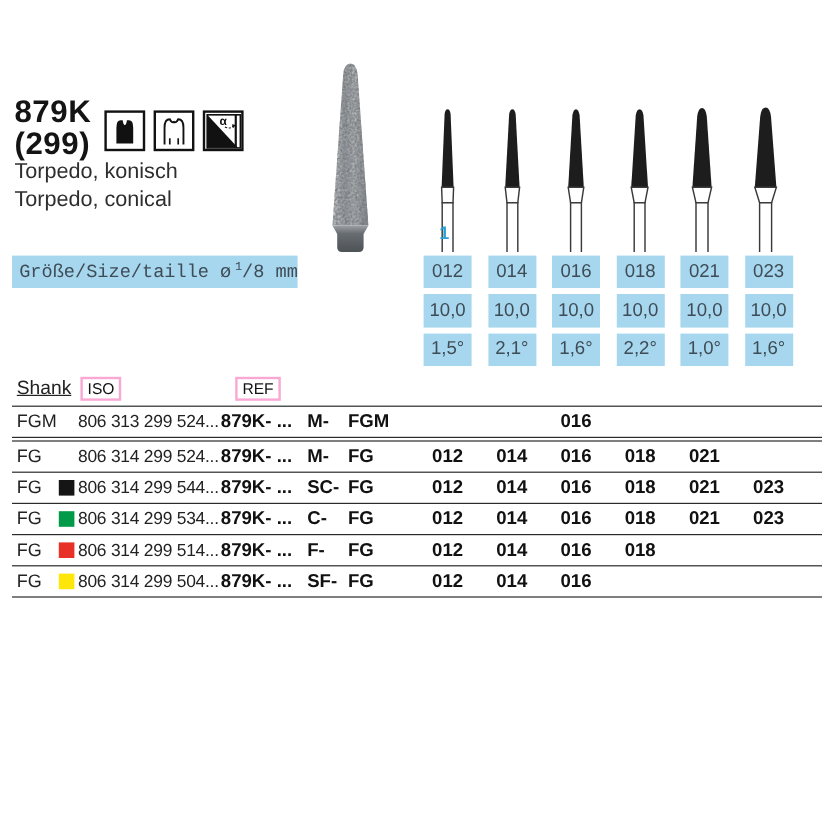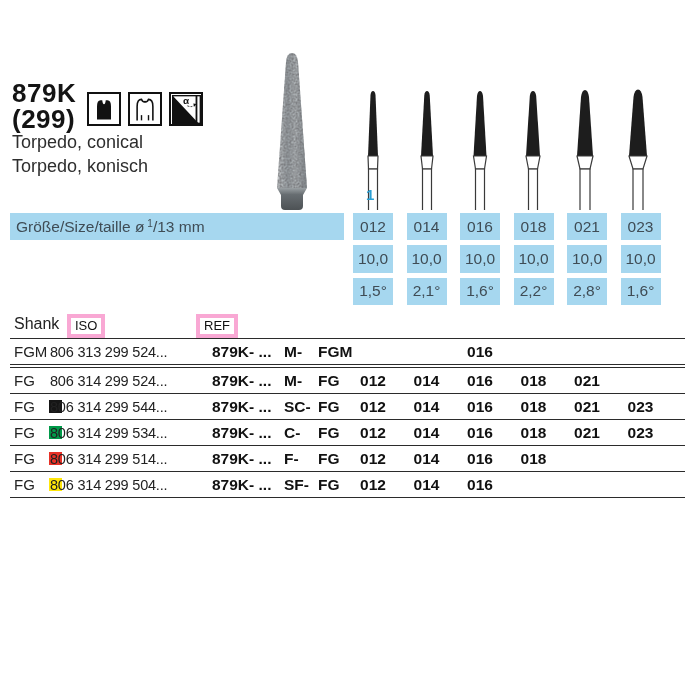--- a/index.html
+++ b/index.html
@@ -16,48 +16,48 @@
 
   
   .photo{position:absolute;left:264px;top:50px;}
 
   
   .sil{position:absolute;top:88px;}
   .sil svg{display:block;}
   .shank-marker{position:absolute;left:366px;top:186px;font-size:15px;font-weight:bold;color:#2ba0d4;}
 
   
-  .spec-labels{position:absolute;left:10px;top:213px;width:334px;display:flex;flex-direction:column;}
+  .spec-labels{position:absolute;left:10px;top:213px;width:334px;display:flex;flex-direction:row;font-family:Liberation Mono, monospace;}
   .spec-label-cell{height:27.3px;margin-bottom:5px;background:#a6d7ef;display:flex;align-items:center;
                    padding-left:6px;font-size:15.5px;color:#3f4c55;box-sizing:border-box;}
   .spec-label-cell:last-child{margin-bottom:0;}
   .spec-label-cell sup{font-size:10px;line-height:0;margin:0 0 6px 3px;}
   .spec-cols{position:absolute;left:353px;top:213px;display:grid;
              grid-template-columns:repeat(6,40px);column-gap:13.5px;}
   .spec-col{display:flex;flex-direction:column;}
   .spec-cell{height:27.3px;margin-bottom:5px;background:#a6d7ef;display:flex;align-items:center;
              justify-content:center;font-size:15.5px;color:#3f4c55;}
   .spec-cell:last-child{margin-bottom:0;}
 
   
   .order-table{position:absolute;left:10px;top:311px;width:675px;}
   .order-header{position:relative;height:27px;}
-  .oh-shank{position:absolute;left:4px;top:4px;font-size:16px;color:#222;}
-  .oh-box{position:absolute;top:3px;border:4px solid #f9a8d4;padding:0 4px;font-size:13px;
+  .oh-shank{position:absolute;left:4px;top:4px;font-size:16px;color:#222;text-decoration:underline;}
+  .oh-box{position:absolute;top:3px;border:2px solid #f9a8d4;padding:0 4px;font-size:13px;
           line-height:16px;color:#111;background:#fff;}
   .oh-iso{left:57px;}
   .oh-ref{left:186px;}
   .order-row{position:relative;height:25px;border-top:1.5px solid #2b2b2b;
              display:flex;align-items:center;}
   .order-row.double{border-top:4px double #2b2b2b;}
   .order-row:last-child{border-bottom:1.5px solid #2b2b2b;}
   .or-shank{position:absolute;left:4px;font-size:15px;color:#222;}
   .or-grit{position:absolute;left:39px;width:13px;height:13px;}
-  .or-iso{position:absolute;left:40px;font-size:14.5px;color:#222;letter-spacing:-0.2px;}
-  .or-ref{position:absolute;left:202px;font-size:15.5px;font-weight:bold;color:#111;display:flex;}
+  .or-iso{position:absolute;left:55px;font-size:14.5px;color:#222;letter-spacing:-0.2px;}
+  .or-ref{position:absolute;left:174px;font-size:15.5px;font-weight:bold;color:#111;display:flex;}
   .or-ref .rc{width:72px;}
   .or-ref .rg{width:34px;}
   .or-sizes{position:absolute;left:343px;display:grid;grid-template-columns:repeat(6,40px);
             column-gap:13.5px;}
   .or-size{font-size:15.5px;font-weight:bold;color:#111;text-align:center;}
 </style>
 </head>
 <body>
 
 <div id="page">
@@ -87,22 +87,22 @@
         <line x1="27" y1="1" x2="27" y2="31" stroke="#111" stroke-width="2"></line>
         <path d="M17 12 Q22 14 25 11" fill="none" stroke="#111" stroke-width="1" stroke-dasharray="2,1.5"></path>
         <polygon points="27,10 23.5,9.5 24.5,13" fill="#111"></polygon>
         <text x="12" y="10" font-size="11" font-weight="bold" fill="#111">α</text>
         <rect x="0" y="0" width="32" height="32" fill="none" stroke="#111" stroke-width="3"></rect>
       </svg>
     </div>
   </div>
 
   <div class="product-names">
+    <div>Torpedo, konisch</div>
     <div>Torpedo, conical</div>
-    <div>Torpedo, konisch</div>
   </div>
 
   <div class="photo">
     <svg width="56" height="164" viewBox="0 0 56 164">
       <defs>
         <linearGradient id="burgrad" x1="0" y1="0" x2="1" y2="0">
           <stop offset="0" stop-color="#c9cdcf"></stop>
           <stop offset="0.35" stop-color="#9aa1a5"></stop>
           <stop offset="0.6" stop-color="#b3b8bb"></stop>
           <stop offset="1" stop-color="#878e92"></stop>
@@ -168,21 +168,21 @@
       <rect x="17" y="81" width="10" height="45" fill="#fff" stroke="#3a3a3a" stroke-width="1.2"></rect>
     </svg>
   </div>
 
   <span class="shank-marker">1</span>
 
   <div class="spec-labels">
     <div class="spec-label-cell">
       <span>Größe/Size/taille ø</span>
         <sup>1</sup>
-        <span>/13 mm</span>
+        <span>/8 mm</span>
     </div>
   </div>
 
   <div class="spec-cols">
     <div class="spec-col">
       <div class="spec-cell">012</div>
       <div class="spec-cell">10,0</div>
       <div class="spec-cell">1,5°</div>
     </div>
     <div class="spec-col">
@@ -196,21 +196,21 @@
       <div class="spec-cell">1,6°</div>
     </div>
     <div class="spec-col">
       <div class="spec-cell">018</div>
       <div class="spec-cell">10,0</div>
       <div class="spec-cell">2,2°</div>
     </div>
     <div class="spec-col">
       <div class="spec-cell">021</div>
       <div class="spec-cell">10,0</div>
-      <div class="spec-cell">2,8°</div>
+      <div class="spec-cell">1,0°</div>
     </div>
     <div class="spec-col">
       <div class="spec-cell">023</div>
       <div class="spec-cell">10,0</div>
       <div class="spec-cell">1,6°</div>
     </div>
   </div>
 
   <div class="order-table">
     <div class="order-header">

